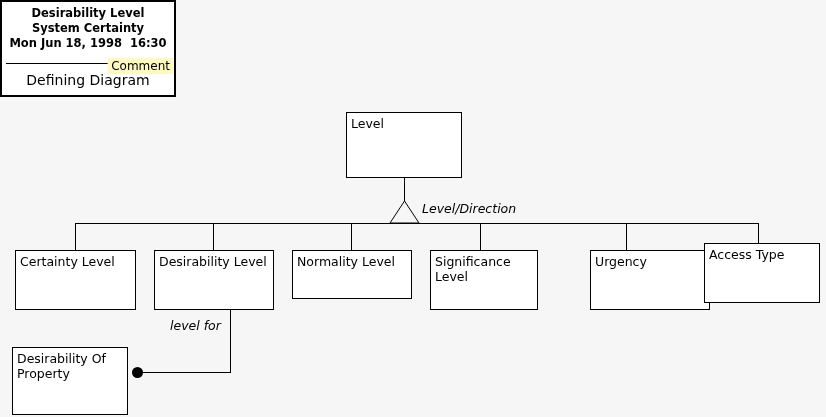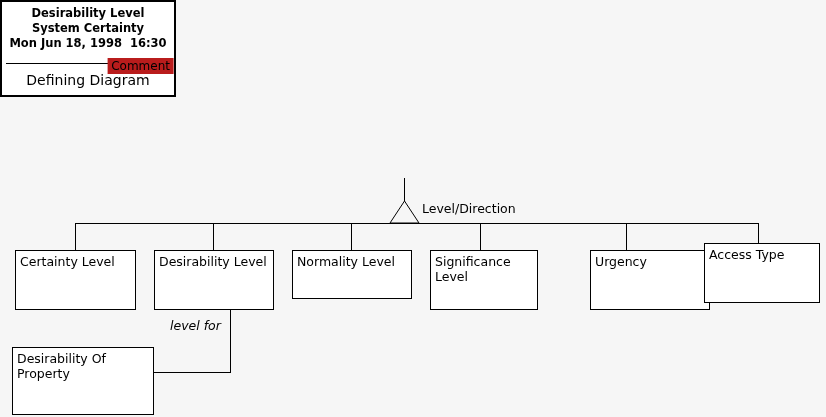--- a/index.html
+++ b/index.html
@@ -49,21 +49,21 @@
     right: 4px;
     top: 8px;
     height: 1px;
     background: #000000;
   }
   .divider-label {
     position: relative;
     display: inline-block;
     left: 50%;
     transform: translateX(-50%);
-    background: #b91c1c;
+    background: #fef9c3;
     padding: 0 4px;
     font-size: 12px;
     line-height: 16px;
     color: #000000;
   }
   .comment-body {
     text-align: center;
     font-size: 14px;
     line-height: 16px;
     color: #000000;
@@ -109,20 +109,21 @@
     background: #000000;
   }
 
   
   .diagram-label {
     position: absolute;
     font-size: 12.5px;
     line-height: 14px;
     color: #000000;
     white-space: nowrap;
+    font-style: italic;
   }
   .diagram-label.italic {
     font-style: italic;
   }
 </style>
 </head>
 <body>
 
 <div id="canvas">
 
@@ -134,20 +135,23 @@
     </div>
     <div class="divider-wrap">
       <div class="divider-rule"></div>
       <div style="text-align:center;">
         <span class="divider-label">Comment</span>
       </div>
     </div>
     <div class="comment-body">Defining Diagram</div>
   </div>
 
+  <div class="entity" style="left:346px; top:112px; width:116px; height:66px;">
+    <span class="entity-label">Level</span>
+  </div>
 
   <div class="line-v" style="left:404px; top:178px; height:23px;"></div>
 
   <svg class="subtype-triangle" style="left:389px; top:200px; width:31px; height:24px;" viewBox="0 0 31 24">
     <polygon points="15.5,1 30,23 1,23" fill="#f6f6f6" stroke="#000000" stroke-width="1"></polygon>
   </svg>
 
   <div class="diagram-label" style="left:422px; top:202px;">Level/Direction</div>
 
   <div class="line-h" style="left:75px; top:223px; width:684px;"></div>
@@ -182,18 +186,18 @@
   <div class="entity" style="left:704px; top:243px; width:116px; height:60px;">
     <span class="entity-label">Access Type</span>
   </div>
 
   <div class="line-v" style="left:230px; top:310px; height:63px;"></div>
   <div class="line-h" style="left:140px; top:372px; width:91px;"></div>
   <div class="rel-dot" style="left:132px; top:367px;"></div>
 
   <div class="diagram-label italic" style="left:170px; top:319px;">level for</div>
 
-  <div class="entity" style="left:12px; top:347px; width:142px; height:68px;">
+  <div class="entity" style="left:12px; top:347px; width:116px; height:68px;">
     <span class="entity-label">Desirability Of
 Property</span>
   </div>
 
 </div>
 
 </body></html>

